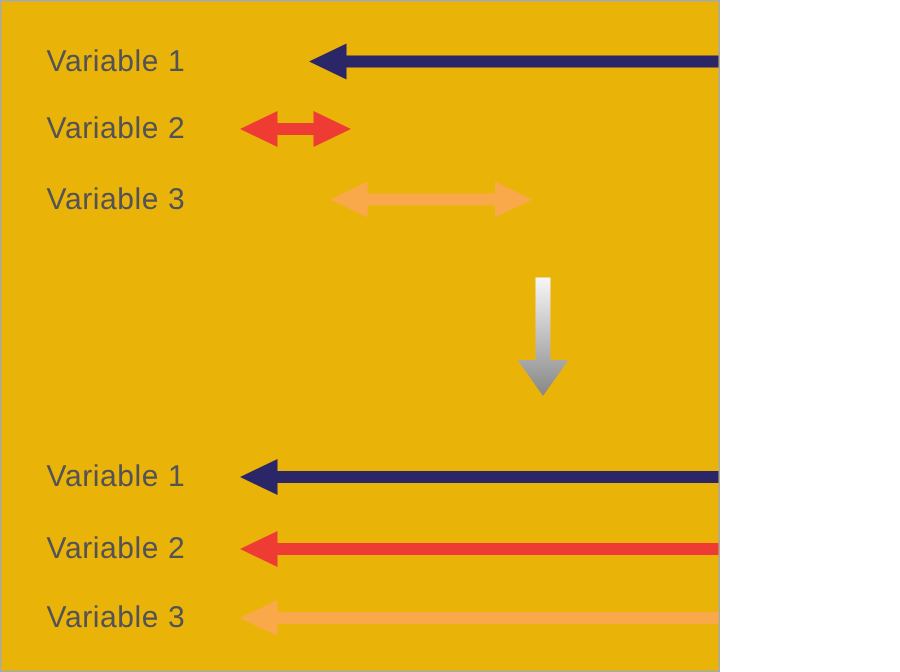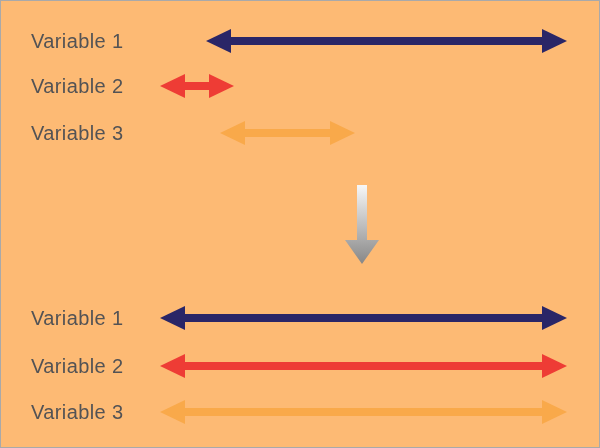--- a/index.html
+++ b/index.html
@@ -3,25 +3,25 @@
 <meta charset="utf-8">
 <style>
   html, body {
     margin: 0;
     padding: 0;
     background: #ffffff;
     font-family: "Liberation Sans", "DejaVu Sans", sans-serif;
   }
   .figure {
     position: relative;
-    width: 600px;
+    width: 480px;
     height: 448px;
     box-sizing: border-box;
     border: 1px solid #a9a9a9;
-    background: #fdba74;
+    background: #eab308;
     overflow: hidden;
   }
   .canvas {
     position: absolute;
     left: 0;
     top: 0;
     width: 600px;
     height: 448px;
   }
   .row-label {

